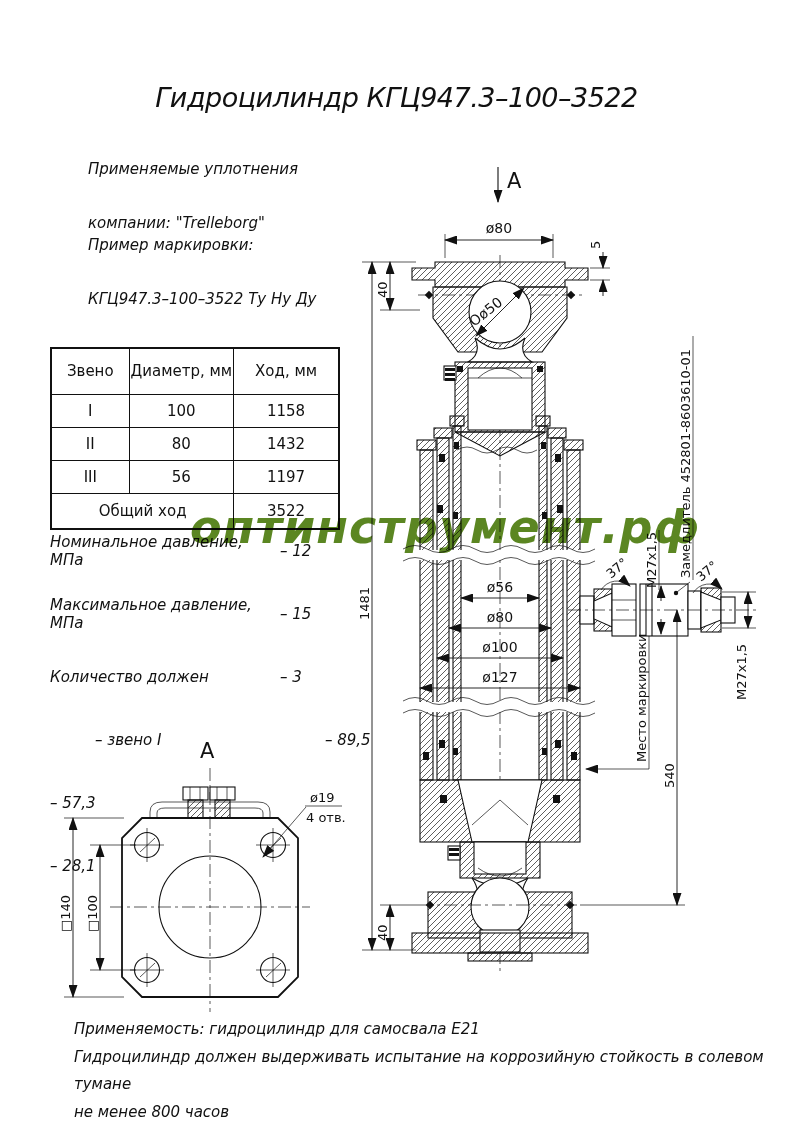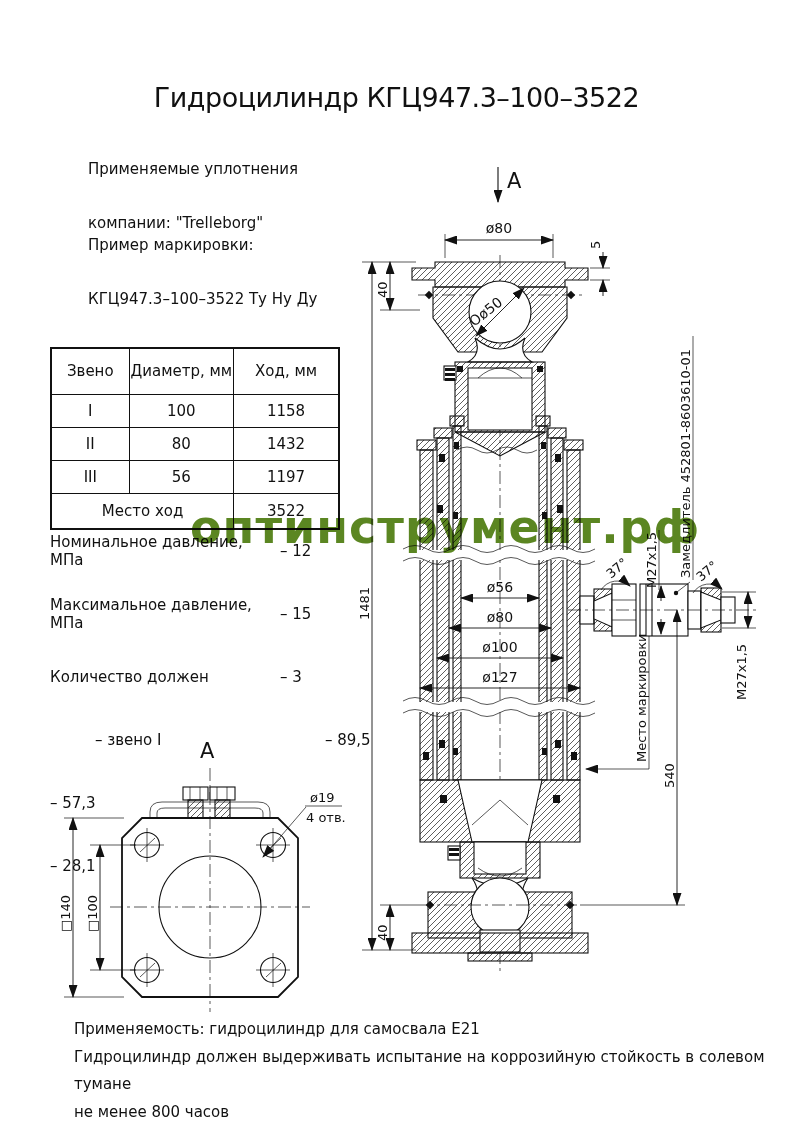--- a/index.html
+++ b/index.html
@@ -1,18 +1,18 @@
 <!DOCTYPE html>
 <html><head>
 <meta charset="utf-8">
 <style>
   html,body{margin:0;padding:0;background:#fff;}
   body{width:793px;height:1123px;position:relative;overflow:hidden;
        font-family:"DejaVu Sans",sans-serif;color:#111;}
-  .abs{position:absolute;}
+  .abs{position:absolute;font-style:italic;}
   .title{left:0;top:82px;width:793px;text-align:center;font-size:27px;
          letter-spacing:-0.5px;white-space:nowrap;}
   .note{font-size:15px;line-height:27px;white-space:pre;}
   .notes1{left:88px;top:156px;}
   .notes2{left:88px;top:232px;}
   table.spec{position:absolute;left:50px;top:301px;width:290px;border-collapse:collapse;
              font-size:15px;text-align:center;}
   table.spec td,table.spec th{border:1.5px solid #111;font-weight:normal;padding:0;}
   table.spec .hd{height:46px;}
   table.spec .r{height:33px;}
@@ -67,21 +67,21 @@
     <td>II</td>
     <td>80</td>
     <td>1432</td>
   </tr>
   <tr class="r">
     <td>III</td>
     <td>56</td>
     <td>1197</td>
   </tr>
   <tr class="ft">
-    <td colspan="2">Место ход</td>
+    <td colspan="2">Общий ход</td>
     <td>3522</td>
   </tr>
 </tbody>
   </table>
 
 <div class="abs specs">
   <div class="specrow">
       <span class="lbl">Номинальное давление, МПа</span>
       <span class="val">– 12</span>
     </div>

